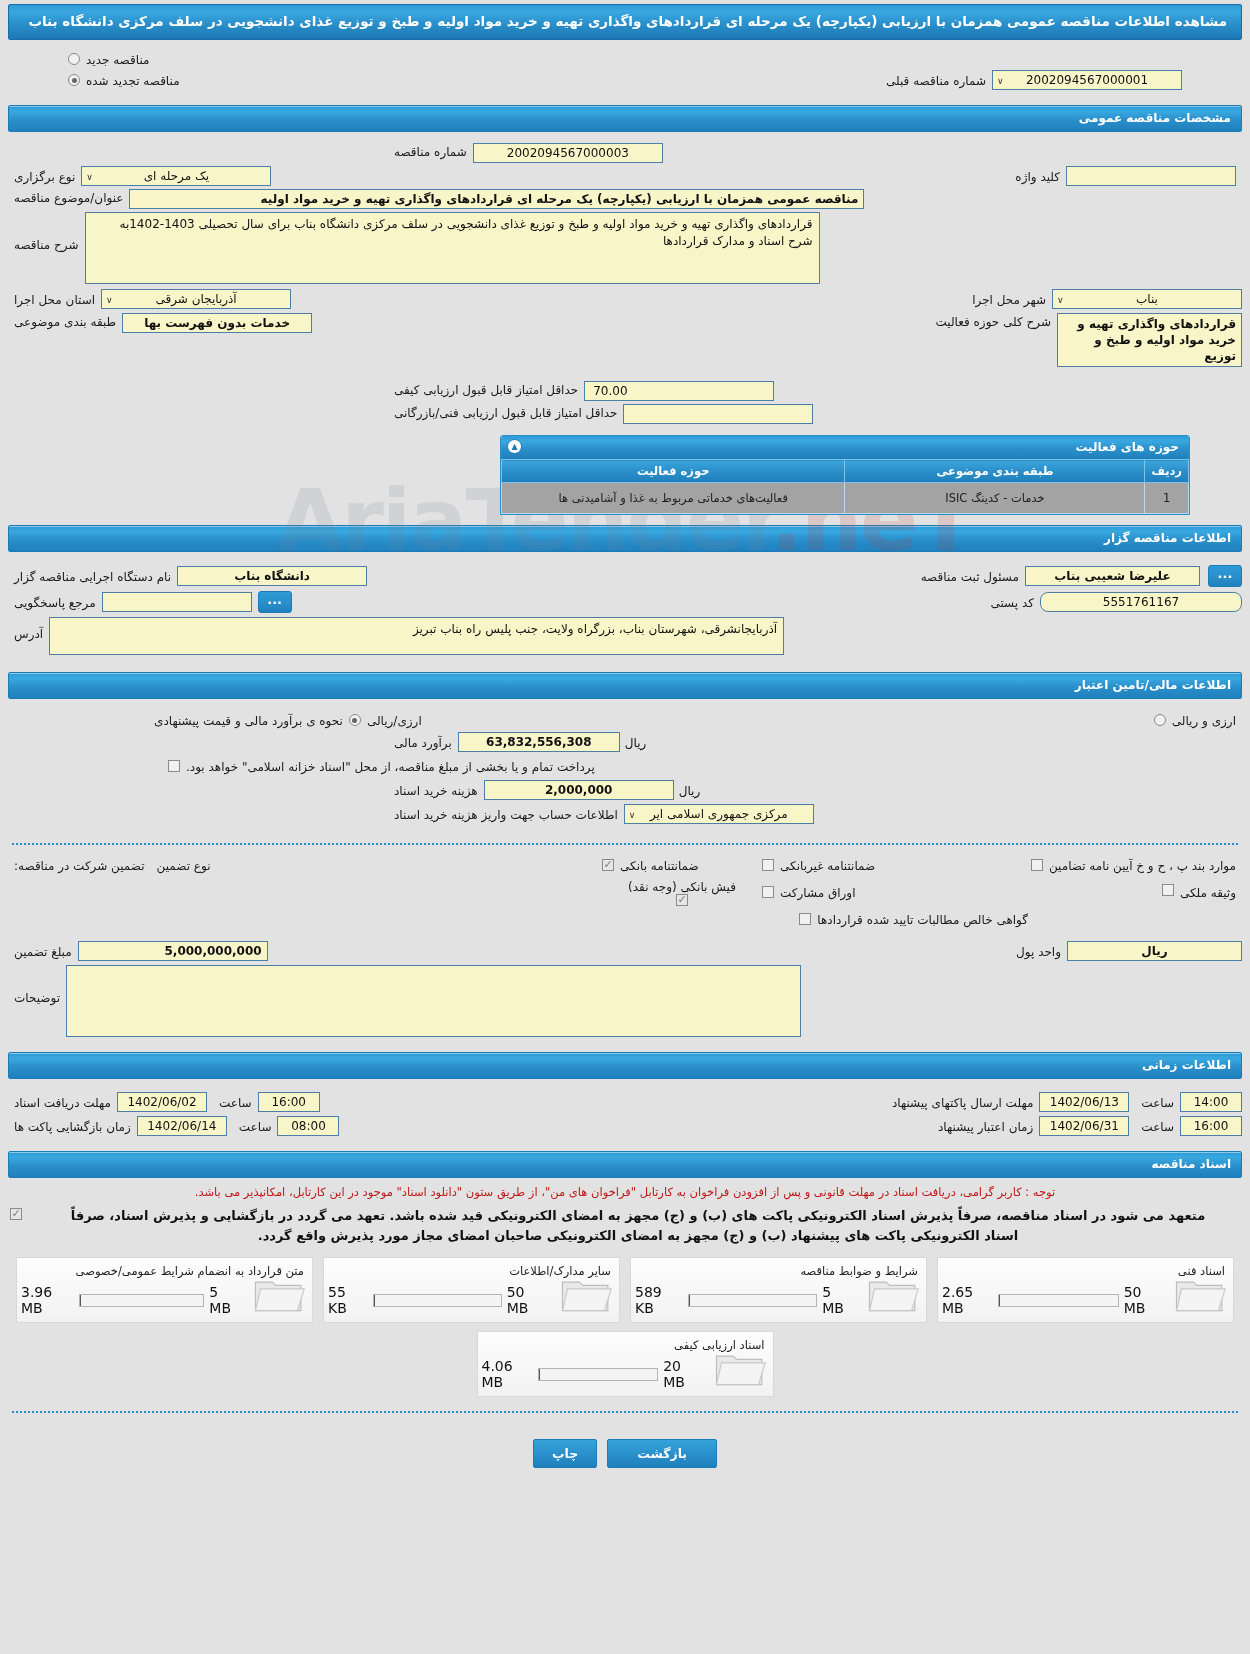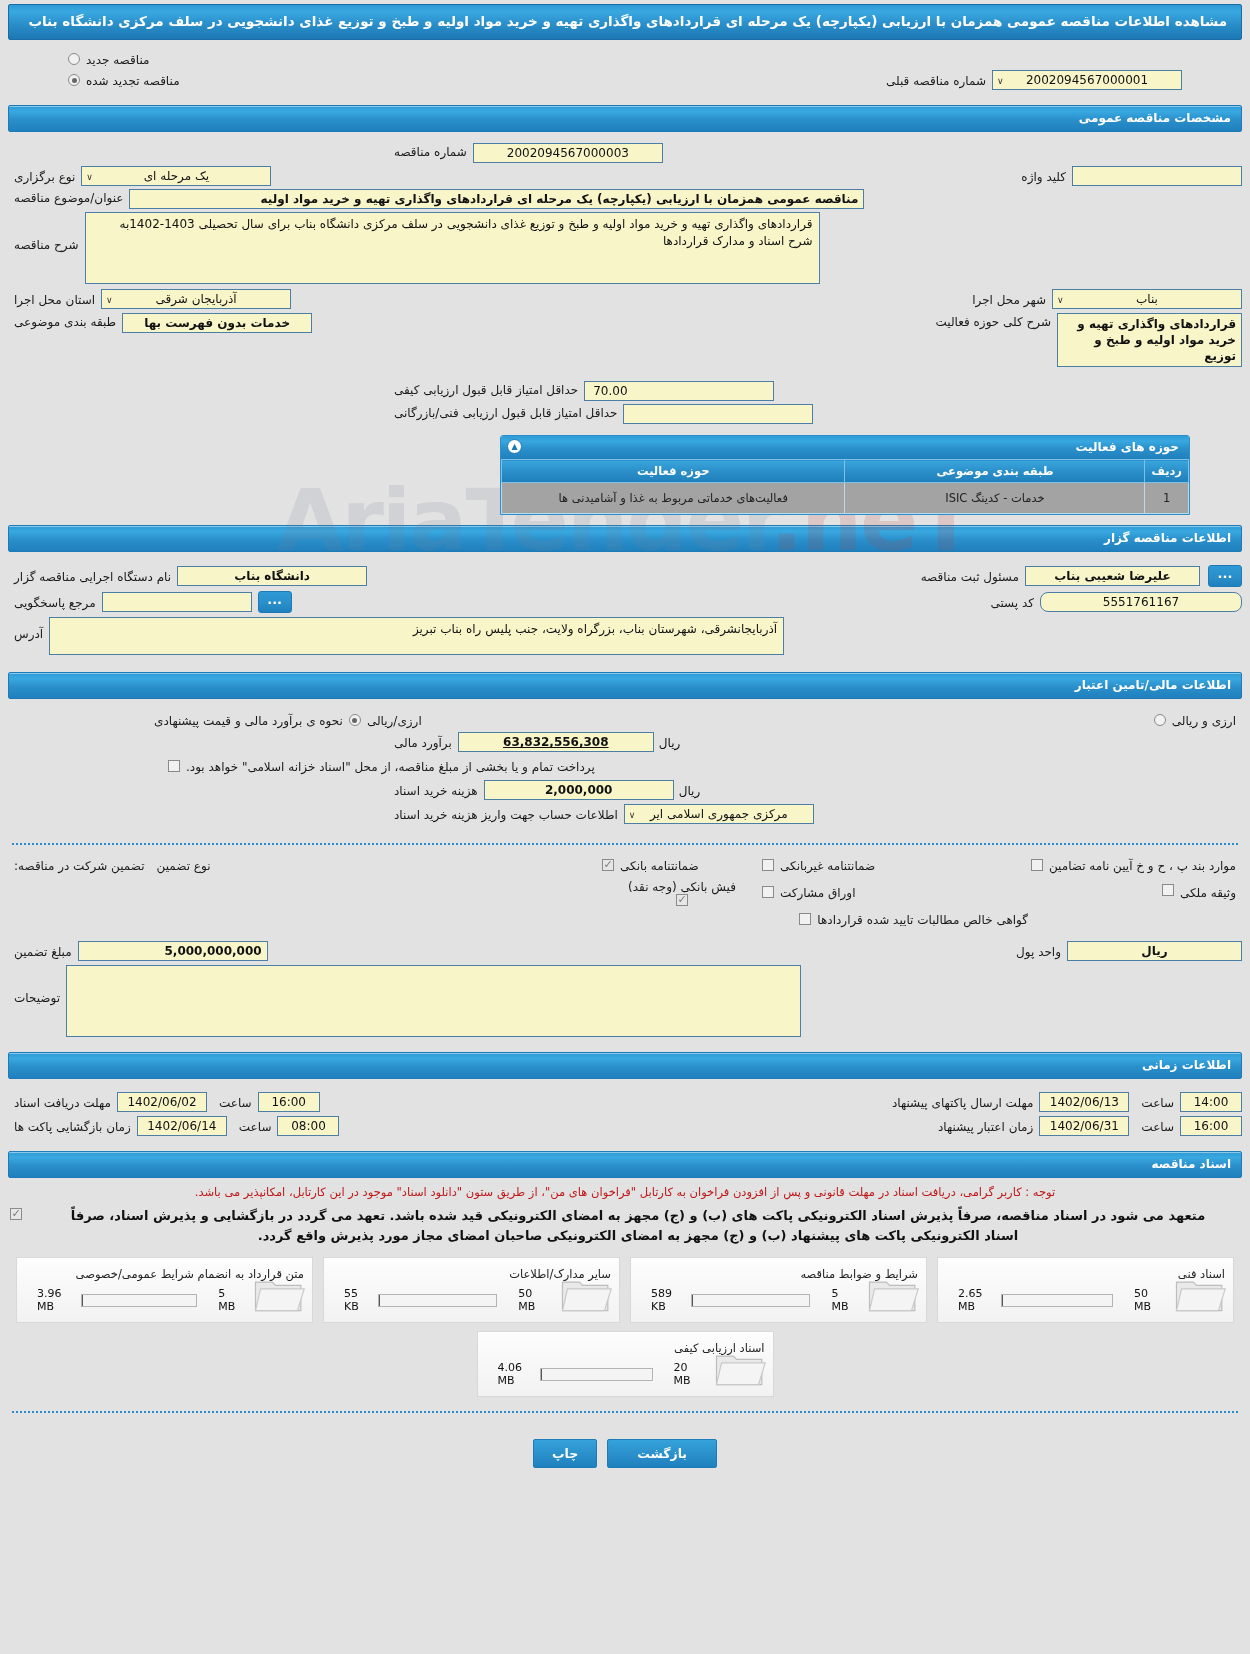--- a/index.html
+++ b/index.html
@@ -194,21 +194,21 @@
   }
   .card .cname { font-size: 11.5px; text-align: right; padding: 0 0 6px 0; color: #222; }
   .card .crow { display: flex; align-items: center; justify-content: flex-start; gap: 5px; padding-right: 62px; }
   .card .folder { position: absolute; right: 6px; top: 14px; width: 54px; height: 42px; }
   .bar-wrap {
     width: 134px; height: 13px; background: #f4f4f4;
     border: 1px solid #b4b4b4; position: relative; overflow: hidden;
     direction: ltr;
   }
   .bar-fill { height: 100%; background: linear-gradient(to bottom,#a8d94a,#8cc63f); border-right: 1px solid #555; }
-  .sz { font-size: 11px; direction: ltr; margin-left: 16px; }
+  .sz { font-size: 14px; direction: ltr; }
   
   .btnrow { display: flex; justify-content: center; gap: 10px; padding: 16px 0 20px 0; }
   .btn {
     background: linear-gradient(to bottom,#35a2da 0%,#2a8fca 55%,#1f80bd 100%);
     border: 1px solid #1d7cb8;
     color: #fff; font-size: 12.5px; font-weight: bold;
     padding: 6px 18px; border-radius: 2px; cursor: pointer;
     min-width: 62px; text-align: center;
   }
   .btn.wide { min-width: 110px; }
@@ -249,21 +249,21 @@
   <div class="titlebar">مشخصات مناقصه عمومی</div>
 
   <div style="padding:4px 8px;">
 
     <div class="row" style="justify-content:flex-end;padding-left:380px;">
       <div class="val num" style="width:190px;">2002094567000003</div>
       <span class="lbl">شماره مناقصه</span>
     </div>
 
     <div class="row" style="justify-content:flex-end;align-items:center;">
-      <div style="display:flex;align-items:center;margin-left:auto;margin-right:0;">
+      <div style="display:flex;align-items:center;margin-left:auto;margin-right:6px;">
         <div class="val" style="width:170px;"></div>
         <span class="lbl">کلید واژه</span>
       </div>
       <div class="sel" style="width:190px;">
         <span class="arr">∨</span>
         <span>یک مرحله ای</span>
       </div>
       <span class="lbl">نوع برگزاری</span>
     </div>
 
@@ -371,21 +371,21 @@
         <span class="lbl">ارزی و ریالی</span>
         <span class="radio"></span>
       </div>
       <span class="lbl">ارزی/ریالی</span>
       <span class="radio on"></span>
       <span class="lbl">نحوه ی برآورد مالی و قیمت پیشنهادی</span>
     </div>
 
     <div class="row" style="justify-content:flex-end;align-items:center;padding-left:380px;margin-top:4px;">
       <span class="unit">ریال</span>
-      <div class="val num bold" style="width:196px;text-decoration:underline;">63,832,556,308</div>
+      <div class="val num bold" style="width:162px;">63,832,556,308</div>
       <span class="lbl">برآورد مالی</span>
     </div>
 
     <div class="row" style="justify-content:flex-end;align-items:center;padding-left:160px;margin-top:6px;">
       <span class="lbl">پرداخت تمام و یا بخشی از مبلغ مناقصه، از محل "اسناد خزانه اسلامی" خواهد بود.</span>
       <span class="chk"></span>
     </div>
 
     <div class="row" style="justify-content:flex-end;align-items:center;padding-left:380px;margin-top:6px;">
       <span class="unit">ریال</span>

